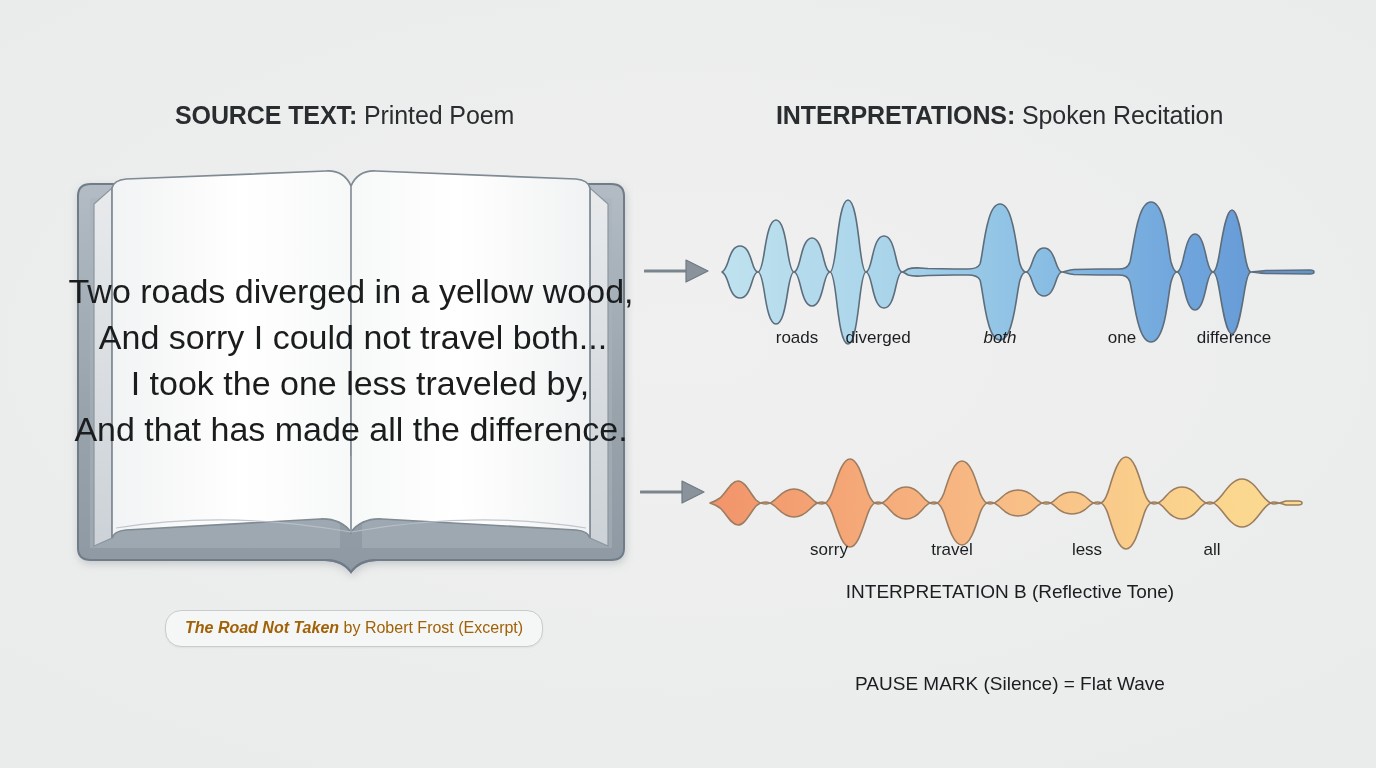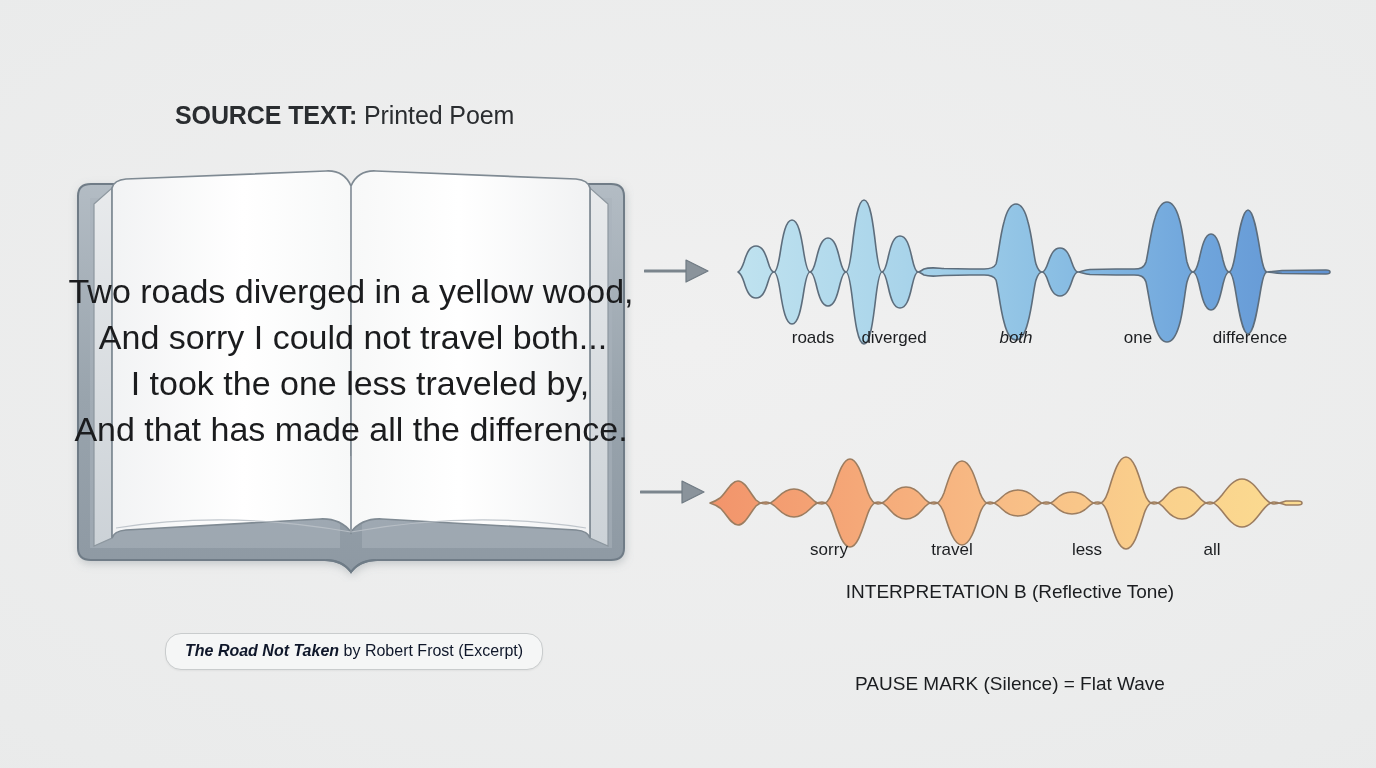--- a/index.html
+++ b/index.html
@@ -46,40 +46,40 @@
     white-space: nowrap;
   }
   .poem-line.l1 { padding-left: 0px; }
   .poem-line.l2 { padding-left: 4px; }
   .poem-line.l3 { padding-left: 18px; }
   .poem-line.l4 { padding-left: 0px; }
 
   
   #caption {
     position: absolute;
-    left: 165px; top: 633px;
+    left: 165px; top: 610px;
     padding: 8px 19px 9px 19px;
     background: #f5f6f6;
     border: 1px solid #c9cccd;
     border-radius: 16px;
     font-size: 16px;
-    color: #0f172a;
+    color: #a16207;
     white-space: nowrap;
     box-shadow: 0 1px 2px rgba(0,0,0,0.05);
   }
   #caption .ital { font-style: italic; font-weight: 600; }
 
   
   .arrow-svg { position: absolute; }
   #arrow-a { left: 644px; top: 256px; }
   #arrow-b { left: 640px; top: 477px; }
 
   
   .wave-holder { position: absolute; }
-  #wave-a { left: 734px; top: 192px; }
+  #wave-a { left: 718px; top: 192px; }
   #wave-b { left: 706px; top: 443px; }
 
   .wlabel {
     position: absolute;
     font-size: 17px;
     color: #1c1e21;
     white-space: nowrap;
     transform: translateX(-50%);
   }
 
@@ -103,20 +103,23 @@
   #legend-1 { left: 1010px; top: 641px; }
   #legend-2 { left: 1010px; top: 673px; }
 </style>
 </head>
 <body>
 
 <div id="stage">
 
   <div class="panel-heading" id="heading-source">
     <span class="hl">SOURCE TEXT:</span><span class="hr"> Printed Poem</span>
+  </div>
+  <div class="panel-heading" id="heading-interp">
+    <span class="hl">INTERPRETATIONS:</span><span class="hr"> Spoken Recitation</span>
   </div>
 
   <div id="book-wrap">
     <svg id="book-svg" width="566" height="422" viewBox="0 0 566 422">
       <defs>
         <linearGradient id="coverGrad" x1="0" y1="0" x2="0" y2="1">
           <stop offset="0%" stop-color="#b3bcc4"></stop>
           <stop offset="55%" stop-color="#99a4ad"></stop>
           <stop offset="100%" stop-color="#8e99a3"></stop>
         </linearGradient>

